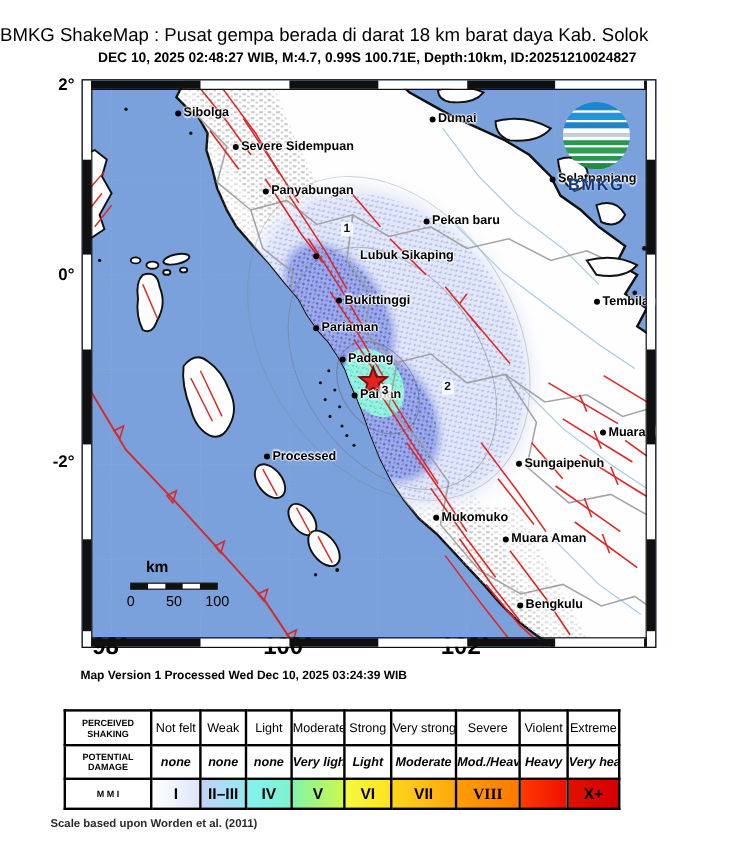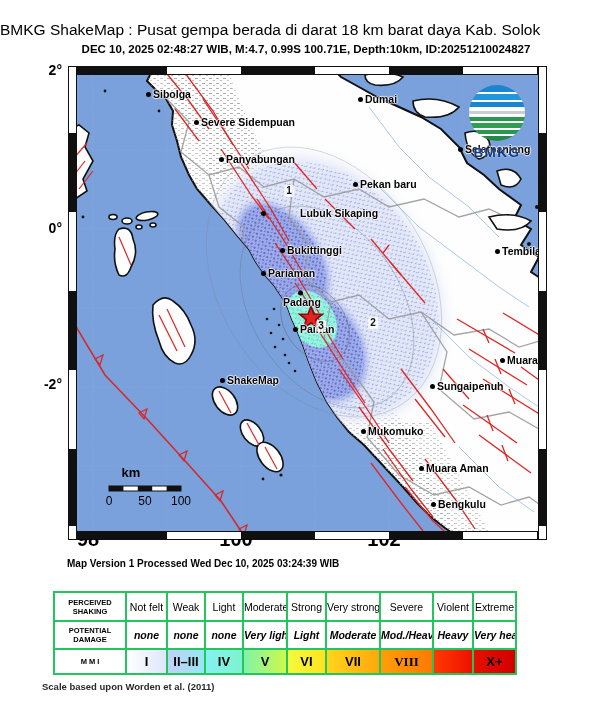--- a/index.html
+++ b/index.html
@@ -31,21 +31,21 @@
 
   .logo{position:absolute;left:399px;top:18px;width:58px;text-align:center;z-index:25}
   .logo .bmkg-text{font-size:13.5px;font-weight:bold;color:#14377f;letter-spacing:1.5px;margin-top:0;
     text-shadow:0 0 2px #cfe2f2}
 
   .ytick{position:absolute;width:36px;text-align:right;font-size:14px;font-weight:bold}
   .xtick{position:absolute;top:528px;width:60px;text-align:center;font-size:20px;font-weight:bold}
   .version{position:absolute;left:67px;top:558px;font-size:10px;font-weight:bold}
 
   table.legend{position:absolute;left:53px;top:591px;width:462px;border-collapse:collapse;table-layout:fixed;background:#fff}
-  table.legend th,table.legend td{border:2px solid #22c55e;text-align:center;padding:0;overflow:hidden;white-space:nowrap}
+  table.legend th,table.legend td{border:2px solid #000000;text-align:center;padding:0;overflow:hidden;white-space:nowrap}
   table.legend tr:nth-child(1) th,table.legend tr:nth-child(1) td{height:27px}
   table.legend tr:nth-child(2) th,table.legend tr:nth-child(2) td{height:26px}
   table.legend tr:nth-child(3) th,table.legend tr:nth-child(3) td{height:23px}
   table.legend th{font-size:7.5px;font-weight:bold;line-height:9px}
   td.cell-plain{font-size:10.5px}
   td.cell-italic{font-size:10.5px;font-weight:bold;font-style:italic}
   td.cell-mmi{font-size:13px;font-weight:bold}
   .footnote{position:absolute;left:42px;top:681px;font-size:9.5px;font-weight:bold;color:#2a2a2a}
 </style>
 </head>
@@ -298,41 +298,41 @@
         <span class="cname">Lubuk Sikaping</span>
       </div>
       <div class="city" style="left: 211px; top: 183px;">
         <span class="cdot"></span>
         <span class="cname">Bukittinggi</span>
       </div>
       <div class="city" style="left: 192px; top: 206px;">
         <span class="cdot"></span>
         <span class="cname">Pariaman</span>
       </div>
-      <div class="city" style="left: 214px; top: 232px; flex-direction: column;">
+      <div class="city" style="left: 214px; top: 232px;">
         <span class="cdot"></span>
         <span class="cname">Padang</span>
       </div>
       <div class="city" style="left: 224px; top: 262px;">
         <span class="cdot"></span>
         <span class="cname">Painan</span>
       </div>
       <div class="city" style="left: 151px; top: 313px;">
         <span class="cdot"></span>
-        <span class="cname">ShakeMap</span>
+        <span class="cname">Processed</span>
       </div>
       <div class="city" style="left: 361px; top: 319px;">
         <span class="cdot"></span>
         <span class="cname">Sungaipenuh</span>
       </div>
       <div class="city" style="left: 292px; top: 364px;">
         <span class="cdot"></span>
         <span class="cname">Mukomuko</span>
       </div>
-      <div class="city" style="left: 350px; top: 401px; text-align: right;">
+      <div class="city" style="left: 350px; top: 382px; text-align: right;">
         <span class="cdot"></span>
         <span class="cname">Muara Aman</span>
       </div>
       <div class="city" style="left: 362px; top: 437px;">
         <span class="cdot"></span>
         <span class="cname">Bengkulu</span>
       </div>
       <div class="city" style="left: 431px; top: 293px;">
         <span class="cdot"></span>
         <span class="cname">Muara Bungo</span>

